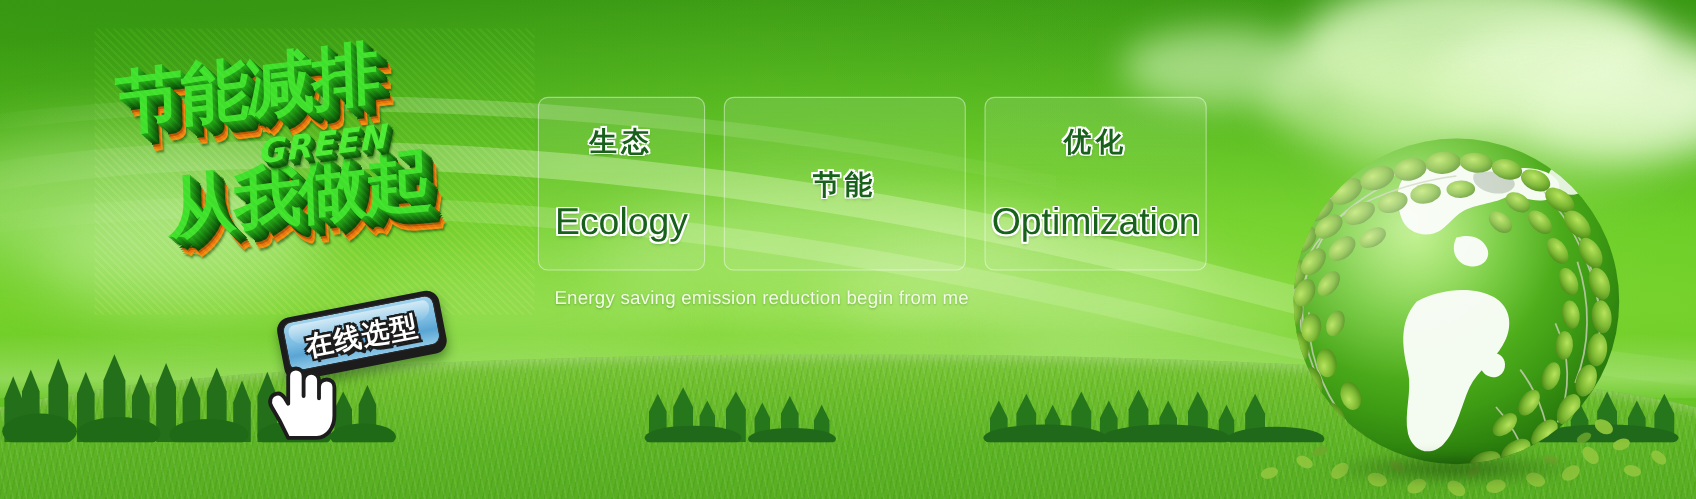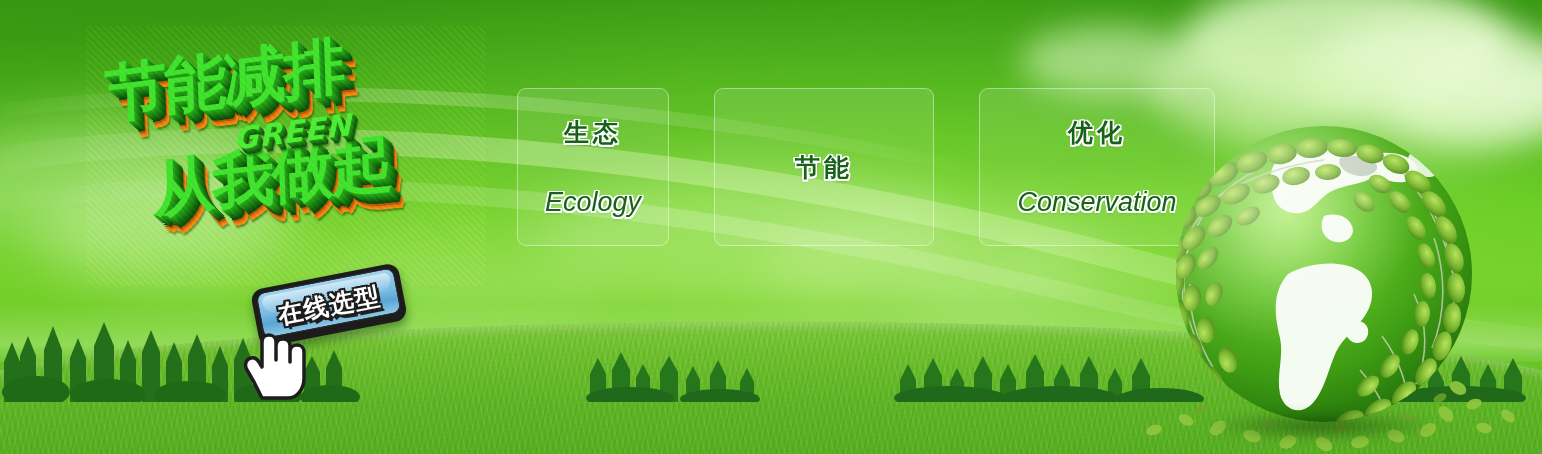--- a/index.html
+++ b/index.html
@@ -145,43 +145,41 @@
     display:flex; gap:17px;
   }
   .card{
     width:152px; height:158px;
     border:1px solid rgba(255,255,255,.42);
     border-radius:9px;
     background:linear-gradient(180deg, rgba(255,255,255,.12) 0%, rgba(255,255,255,.05) 45%, rgba(255,255,255,.09) 100%);
     display:flex; flex-direction:column;
     align-items:center; justify-content:center;
     gap:38px;
-    margin-left:28px;
   }
   .card.wide{ width:220px; }
-  .card.mid{ width:236px; }
+  .card.mid{ width:202px; }
   .card-cn{
     font-family:"DejaVu Sans", sans-serif;
     font-size:25px; font-weight:bold; letter-spacing:4px;
     color:#17611a;
     text-shadow:
       -1.5px 0 #fff, 1.5px 0 #fff, 0 -1.5px #fff, 0 1.5px #fff,
       -1.5px -1.5px #fff, 1.5px -1.5px #fff, -1.5px 1.5px #fff, 1.5px 1.5px #fff,
       0 2px 3px rgba(20,70,10,.35);
   }
   .card-en{
     font-family:"Liberation Sans", sans-serif;
-    font-size:27px; font-weight:normal; letter-spacing:0px;
+    font-size:34px; font-weight:normal; letter-spacing:0px;
     color:#17611a;
     text-shadow:
       -1.5px 0 #fff, 1.5px 0 #fff, 0 -1.5px #fff, 0 1.5px #fff,
       -1.5px -1.5px #fff, 1.5px -1.5px #fff, -1.5px 1.5px #fff, 1.5px 1.5px #fff,
       0 2px 3px rgba(20,70,10,.35);
     white-space:nowrap;
-    font-style:italic;
   }
   .tagline{
     position:absolute; left:504px; top:261px;
     font-family:"Liberation Sans", sans-serif;
     font-size:17px; color:#f2fce6; letter-spacing:.2px;
     text-shadow:0 1px 2px rgba(25,80,10,.35);
     white-space:nowrap;
   }
 
   
@@ -316,24 +314,25 @@
   <div class="cards">
     <div class="card">
       <span class="card-cn">生态</span>
       <span class="card-en">Ecology</span>
     </div>
     <div class="card wide">
       <span class="card-cn">节能</span>
     </div>
     <div class="card mid">
       <span class="card-cn">优化</span>
-      <span class="card-en">Conservation</span>
+      <span class="card-en">Optimization</span>
     </div>
   </div>
 
+  <div class="tagline">Energy saving emission reduction begin from me</div>
 
   <div class="globe-wrap">
     <div class="globe-shadow"></div>
     <svg viewBox="0 0 400 356" width="400" height="356">
       <defs>
         <radialGradient id="sphere" cx="38%" cy="30%" r="78%">
           <stop offset="0%" stop-color="#9ce84f"></stop>
           <stop offset="34%" stop-color="#63c425"></stop>
           <stop offset="70%" stop-color="#3e9c14"></stop>
           <stop offset="100%" stop-color="#1f6c08"></stop>

